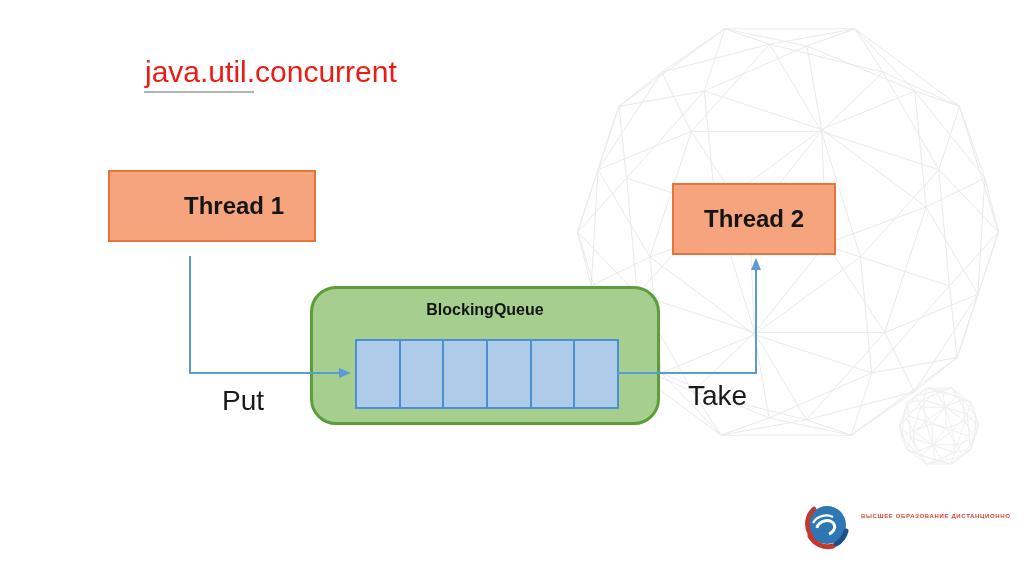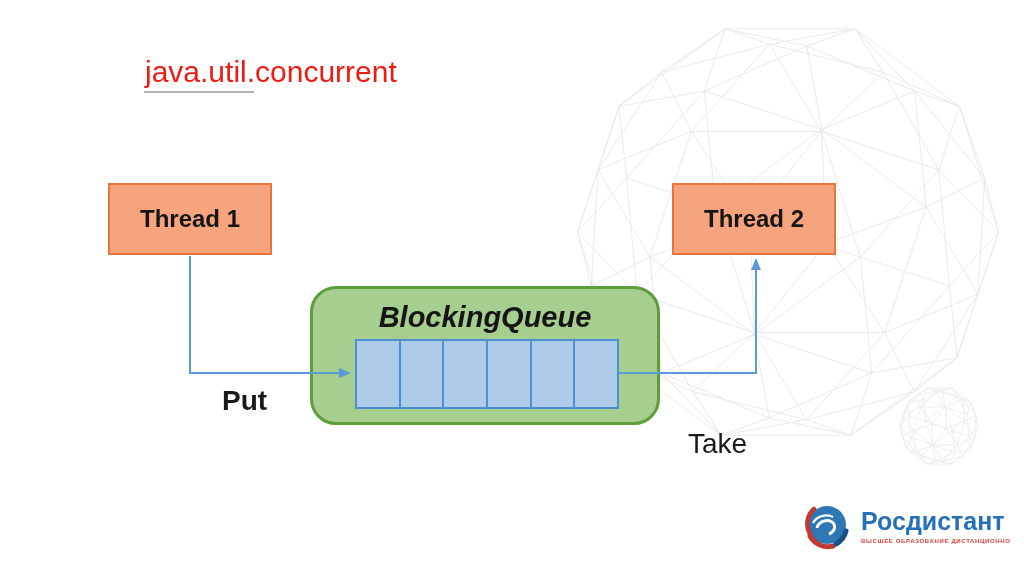--- a/index.html
+++ b/index.html
@@ -19,41 +19,41 @@
   .subtitle{
     position:absolute;left:158px;top:106px;font-size:26px;
     font-family:"Liberation Serif",serif;color:var(--subtitle-gray);z-index:2;
   }
   .thread-box{
     position:absolute;width:160px;height:68px;z-index:2;
     background:var(--box-orange-fill);border:2.5px solid var(--box-orange-border);
     display:flex;align-items:center;justify-content:center;
     font-size:24px;font-weight:bold;color:#151515;
   }
-  .thread1{left:108px;top:183px;}
+  .thread1{left:108px;top:170px;padding-left:44px;}
   .thread2{left:672px;top:183px;align-items:center;}
   .queue-box{
     position:absolute;left:310px;top:286px;width:344px;height:133px;z-index:2;
     background:var(--queue-green-fill);border:3px solid var(--queue-green-border);
     border-radius:26px;
   }
   .queue-title{
     position:absolute;left:0;right:0;top:12px;text-align:center;
-    font-size:29px;font-weight:bold;color:#151515;font-style:italic;
+    font-size:16px;font-weight:bold;color:#151515;
   }
   .queue-cells{
     position:absolute;left:42px;top:50px;width:260px;height:66px;
     background:var(--cell-blue-fill);border:2.5px solid var(--cell-blue-border);
     display:flex;z-index:3;
   }
   .queue-cells .cell{flex:1 1 0;border-right:2.5px solid var(--cell-blue-border);}
   .queue-cells .cell:last-child{border-right:none;}
   .lbl{position:absolute;font-size:28px;color:#1a1a1a;z-index:2;}
-  .lbl.put{left:222px;top:385px;font-weight:bold;}
-  .lbl.take{left:688px;top:380px;margin-top:48px;}
+  .lbl.put{left:222px;top:385px;}
+  .lbl.take{left:688px;top:380px;}
   svg.arrows{position:absolute;left:0;top:0;width:1024px;height:574px;z-index:5;pointer-events:none;}
   .logo{position:absolute;left:800px;top:501px;display:flex;align-items:flex-start;z-index:2;}
   .logo-globe{width:52px;height:52px;}
   .logo-text{margin-left:9px;padding-top:8px;}
   .logo-name{font-size:25px;font-weight:bold;color:var(--logo-blue);line-height:25px;}
   .logo-tagline{
     margin-top:4px;font-size:6px;letter-spacing:0.65px;font-weight:bold;
     color:var(--logo-red);white-space:nowrap;
   }
 </style>
@@ -344,18 +344,17 @@
   <div class="logo">
     <svg class="logo-globe" viewBox="0 0 52 52">
       <circle cx="27" cy="24" r="19" fill="#2E77B5"></circle>
       <path d="M10,33 A20,20 0 0,1 14,8" fill="none" stroke="#C23A2F" stroke-width="4.5" stroke-linecap="round"></path>
       <path d="M10,35 A20.5,20.5 0 0,0 33,45" fill="none" stroke="#C23A2F" stroke-width="5" stroke-linecap="round"></path>
       <path d="M36,43 A21,21 0 0,0 46,30" fill="none" stroke="#1B4F8A" stroke-width="5" stroke-linecap="round"></path>
       <path d="M17,27 a9,7 -15 1,1 12,6" fill="none" stroke="#fff" stroke-width="3"></path>
       <path d="M13,22 a13,10 -15 0,1 20,-6" fill="none" stroke="#fff" stroke-width="2.2"></path>
     </svg>
     <div class="logo-text">
-      <div class="logo-name">Росдистант</div>
       <div class="logo-tagline">ВЫСШЕЕ ОБРАЗОВАНИЕ ДИСТАНЦИОННО</div>
     </div>
   </div>
 
 </div>
 
 </body></html>

